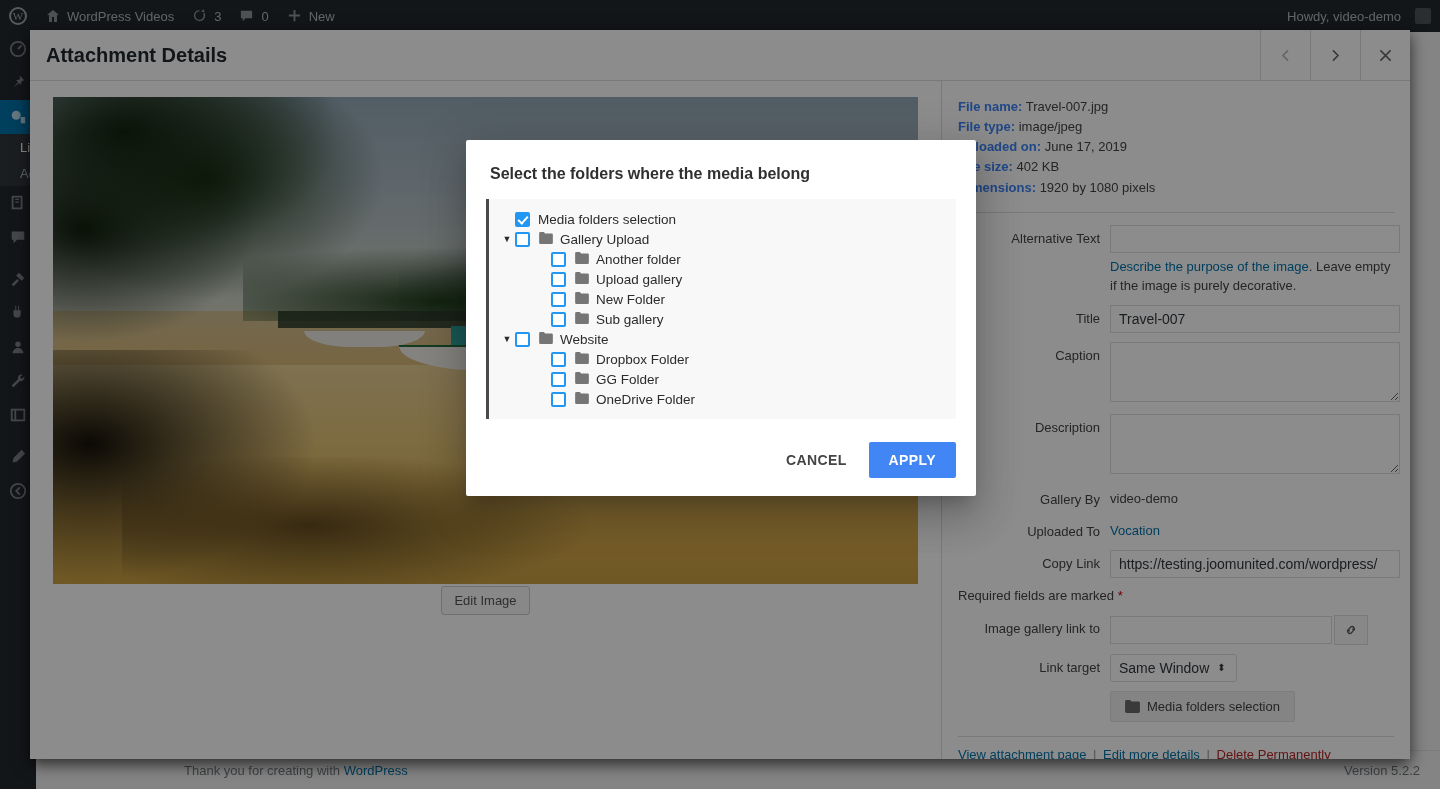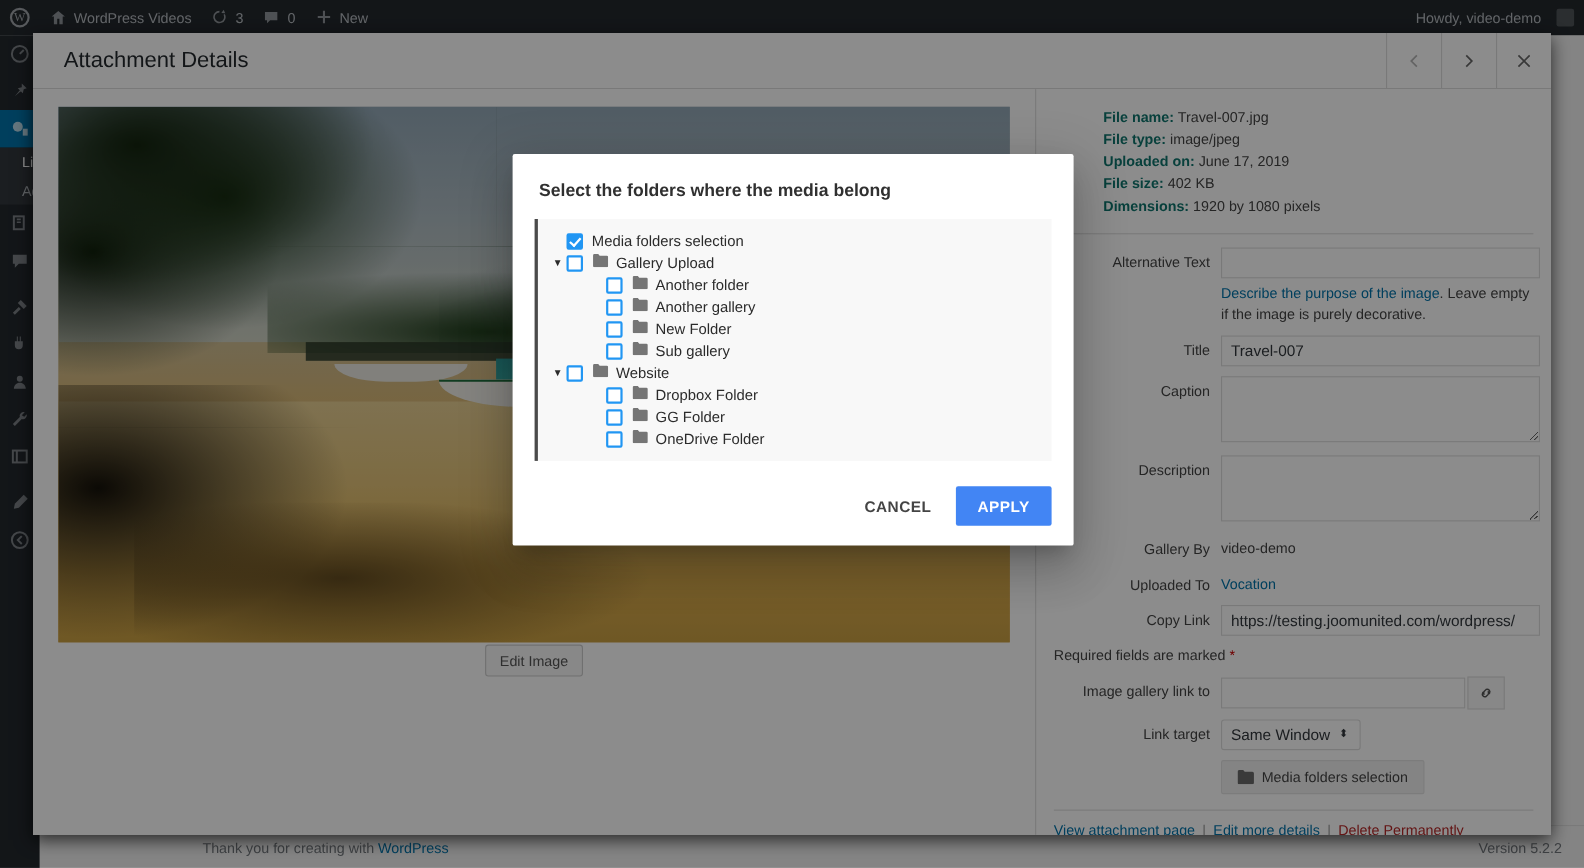--- a/index.html
+++ b/index.html
@@ -63,21 +63,21 @@
   
   .media-modal {
     position: absolute; left: 30px; top: 30px; width: 1380px; height: 729px;
     background: #fff; box-shadow: 0 5px 15px rgba(0,0,0,.7); z-index: 5;
     display: flex; flex-direction: column;
   }
   .mm-header {
     height: 51px; min-height: 51px; border-bottom: 1px solid #ddd;
     display: flex; align-items: center; justify-content: space-between;
   }
-  .mm-title { font-size: 20px; font-weight: normal; color: #23282d; padding-left: 28px; }
+  .mm-title { font-size: 20px; font-weight: bold; color: #23282d; padding-left: 16px; }
   .mm-navbtns { display: flex; height: 51px; }
   .mm-navbtn {
     width: 50px; height: 51px; display: flex; align-items: center; justify-content: center;
     border-left: 1px solid #ddd; color: #666; background: transparent;
   }
   .mm-navbtn.disabled { color: #b5b5b5; }
   .mm-navbtn svg { display: block; }
 
   .mm-body { flex: 1; display: flex; min-height: 0; }
   .mm-left {
@@ -124,21 +124,21 @@
   .edit-image-btn {
     margin-top: 2px; padding: 6px 12px; font-size: 13px; color: #555;
     background: #f7f7f7; border: 1px solid #ccc; border-radius: 3px;
   }
 
   .mm-right {
     width: 469px; min-width: 469px; padding: 16px; background: #fff;
     border-left: 1px solid #ddd; font-size: 13px; color: #444; overflow: hidden;
   }
   .meta-line { line-height: 1.55; font-size: 13px; color: #444; }
-  .meta-line b { color: #0f766e; margin-left: 45px; }
+  .meta-line b { color: #3b82f6; }
   .meta-rule { border: 0; border-top: 1px solid #ddd; margin: 14px 0 12px; }
 
   .frow { display: flex; align-items: flex-start; margin-bottom: 9px; }
   .flabel { width: 152px; min-width: 152px; text-align: right; padding: 5px 10px 0 0;
             font-size: 13px; color: #444; line-height: 1.4; }
   .fctl { flex: 1; }
   .fctl input[type=text] {
     width: 290px; height: 28px; padding: 3px 8px; font-size: 14px;
     border: 1px solid #ddd; background: #fff; color: #32373c;
     font-family: "Liberation Sans", sans-serif;
@@ -566,21 +566,21 @@
               <path d="M0 1.5A1.5 1.5 0 0 1 1.5 0h4L7 1.7h7.5A1.5 1.5 0 0 1 16 3.2v9.3A1.5 1.5 0 0 1 14.5 14h-13A1.5 1.5 0 0 1 0 12.5z" fill="#757575"></path>
             </svg></span>
           <span class="node-label">Another folder</span>
         </div>
         <div class="tree-node lvl2">
           <span class="arrow empty">▼</span>
           <span class="cbx"></span>
           <span class="folder-ico"><svg width="14" height="12" viewBox="0 0 16 14">
               <path d="M0 1.5A1.5 1.5 0 0 1 1.5 0h4L7 1.7h7.5A1.5 1.5 0 0 1 16 3.2v9.3A1.5 1.5 0 0 1 14.5 14h-13A1.5 1.5 0 0 1 0 12.5z" fill="#757575"></path>
             </svg></span>
-          <span class="node-label">Another gallery</span>
+          <span class="node-label">Upload gallery</span>
         </div>
         <div class="tree-node lvl2">
           <span class="arrow empty">▼</span>
           <span class="cbx"></span>
           <span class="folder-ico"><svg width="14" height="12" viewBox="0 0 16 14">
               <path d="M0 1.5A1.5 1.5 0 0 1 1.5 0h4L7 1.7h7.5A1.5 1.5 0 0 1 16 3.2v9.3A1.5 1.5 0 0 1 14.5 14h-13A1.5 1.5 0 0 1 0 12.5z" fill="#757575"></path>
             </svg></span>
           <span class="node-label">New Folder</span>
         </div>
         <div class="tree-node lvl2">

